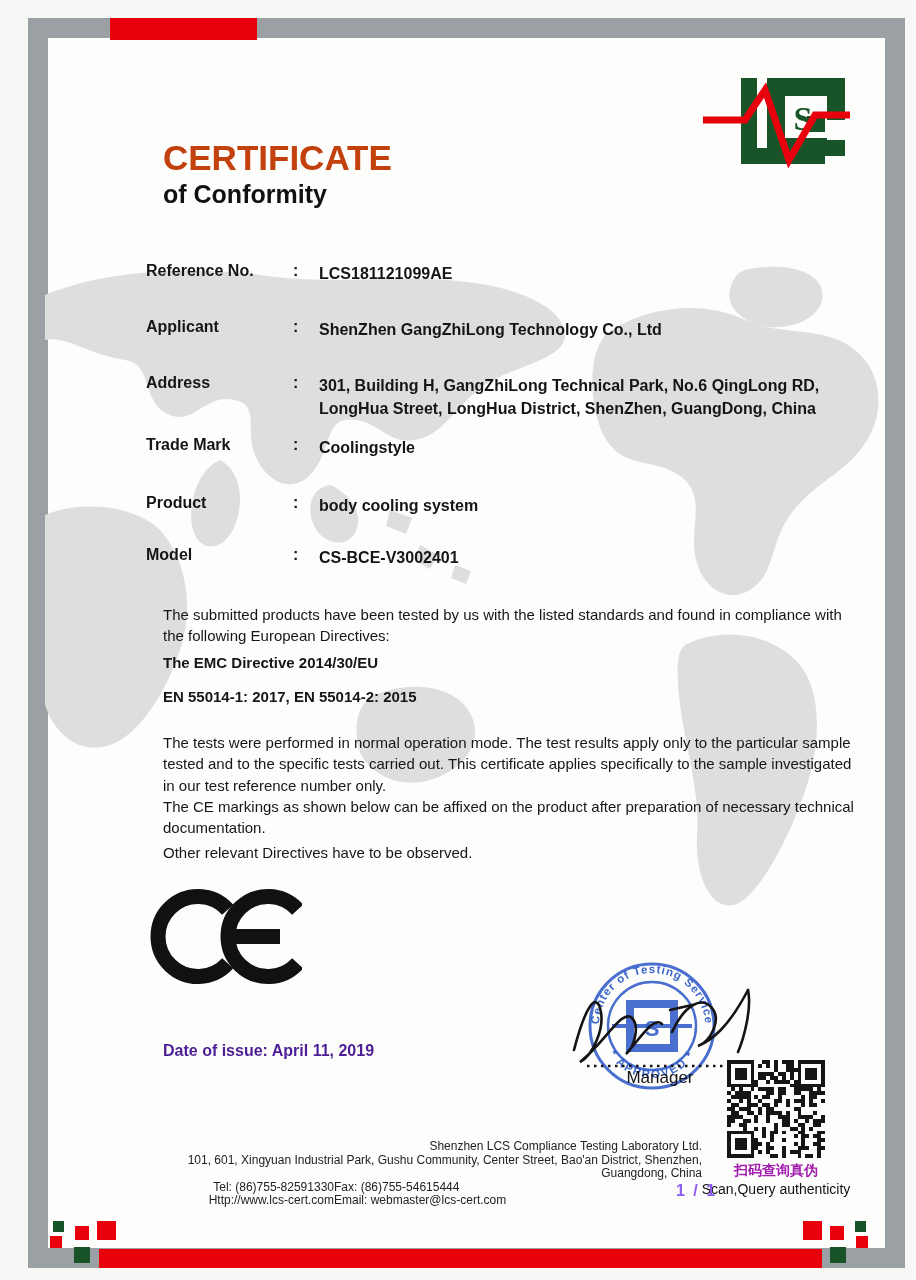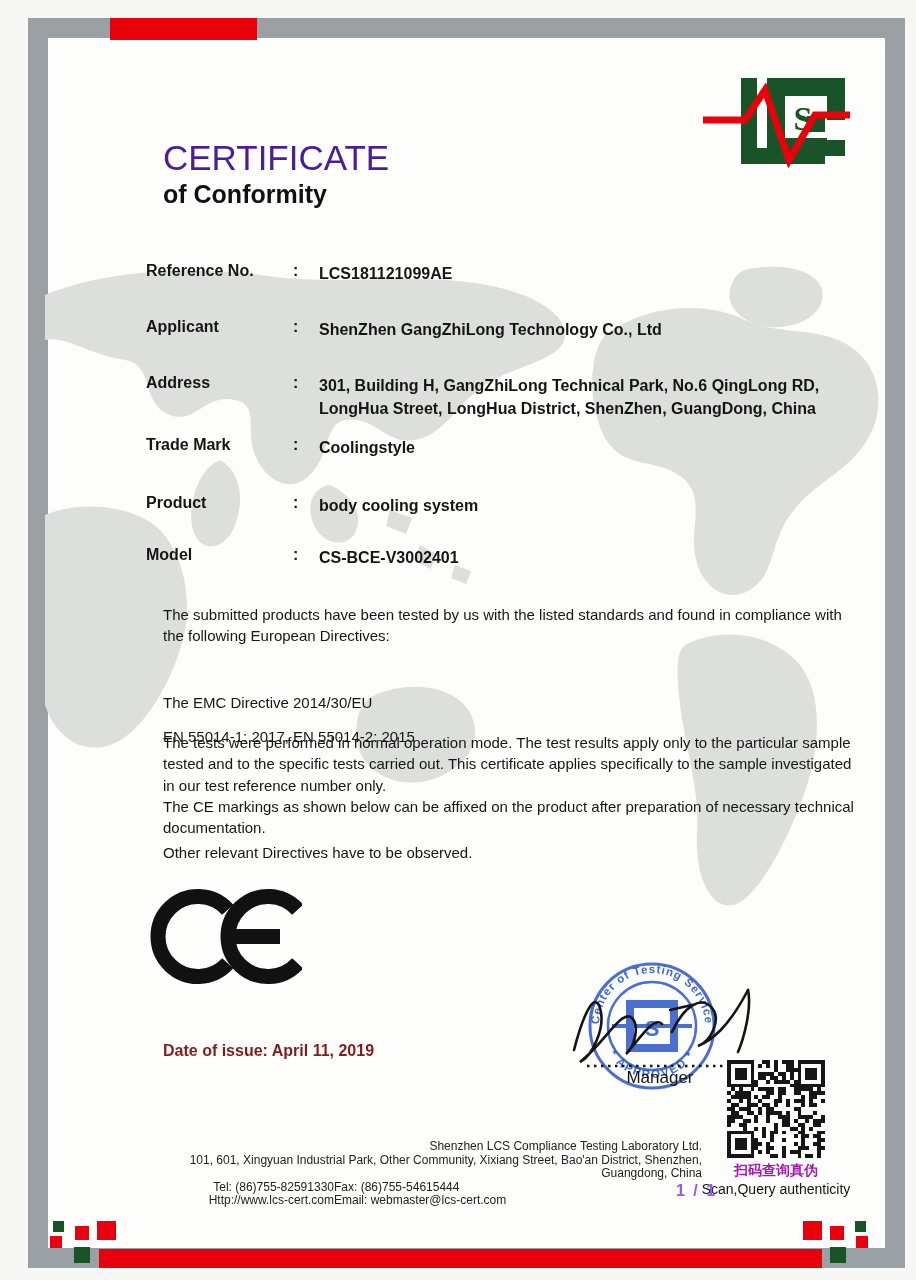--- a/index.html
+++ b/index.html
@@ -11,31 +11,31 @@
   }
   .frame{
     position:absolute;left:28px;top:18px;width:877px;height:1250px;
     box-sizing:border-box;border:20px solid #9aa0a3;background:#fdfdfb;
   }
   .top-red-block{position:absolute;left:110px;top:18px;width:147px;height:22px;background:#e8000d;}
   .logo-svg{position:absolute;left:703px;top:72px;width:147px;height:100px;z-index:2;}
   .watermark{position:absolute;left:45px;top:265px;width:840px;height:720px;z-index:0;}
   .content{position:absolute;left:0;top:0;width:916px;height:1280px;z-index:1;}
   .title-block{position:absolute;left:163px;top:138px;}
-  .title-main{font-size:35px;font-weight:normal;letter-spacing:0px;color:#4c1d95;}
+  .title-main{font-size:35px;font-weight:bold;letter-spacing:0px;color:#c2410c;}
   .title-sub{font-size:25px;font-weight:bold;margin-top:2px;color:#111;}
   .field-row{position:absolute;left:146px;width:700px;display:flex;font-size:16px;font-weight:bold;color:#151515;}
   .field-label{width:147px;flex:none;}
   .field-colon{width:26px;flex:none;}
   .field-value{flex:1;line-height:1.45;}
   .para{position:absolute;left:163px;width:692px;font-size:15px;line-height:1.42;color:#161616;}
-  .para.bold{font-weight:normal;margin-top:40px;}
+  .para.bold{font-weight:bold;}
   .ce-svg{position:absolute;left:150px;top:883px;width:152px;height:108px;}
   .stamp-svg{position:absolute;left:552px;top:948px;width:222px;height:158px;}
-  .date-line{position:absolute;left:163px;top:1042px;font-size:16px;font-weight:bold;color:#7f1d1d;}
+  .date-line{position:absolute;left:163px;top:1042px;font-size:16px;font-weight:bold;color:#4c1d95;}
   .qr-wrap{position:absolute;left:692px;top:1060px;width:168px;text-align:center;}
   .qr-box{width:98px;height:98px;margin:0 auto;}
   .qr-caption-zh{font-size:14px;font-weight:bold;margin-top:4px;color:#a21caf;}
   .qr-caption-en{font-size:14px;font-weight:normal;margin-top:1px;color:#111;}
   .page-number{position:absolute;left:676px;top:1182px;font-size:16px;font-weight:bold;letter-spacing:2px;color:#8b5cf6;}
   .footer{position:absolute;left:162px;top:1140px;width:540px;font-size:12px;line-height:13.5px;color:#222;text-align:right;}
   .footer .row{display:flex;}
   .footer .col1{width:172px;flex:none;}
   .sq{position:absolute;}
   .red{background:#e8000d;}
@@ -482,21 +482,21 @@
           <rect x="23" y="24" width="1" height="1" fill="#161616"></rect>
         </svg></div>
     <div class="qr-caption-zh">扫码查询真伪</div>
     <div class="qr-caption-en">Scan,Query authenticity</div>
   </div>
 
   <div class="page-number">1 / 1</div>
 
   <div class="footer">
     <div>Shenzhen LCS Compliance Testing Laboratory Ltd.</div>
-    <div>101, 601, Xingyuan Industrial Park, Other Community, Xixiang Street, Bao'an District, Shenzhen,</div>
+    <div>101, 601, Xingyuan Industrial Park, Gushu Community, Center Street, Bao'an District, Shenzhen,</div>
     <div>Guangdong, China</div>
     <div class="row">
       <span class="col1">Tel: (86)755-82591330</span>
       <span>Fax: (86)755-54615444</span>
     </div>
     <div class="row">
       <span class="col1">Http://www.lcs-cert.com</span>
       <span>Email: webmaster@lcs-cert.com</span>
     </div>
   </div>

